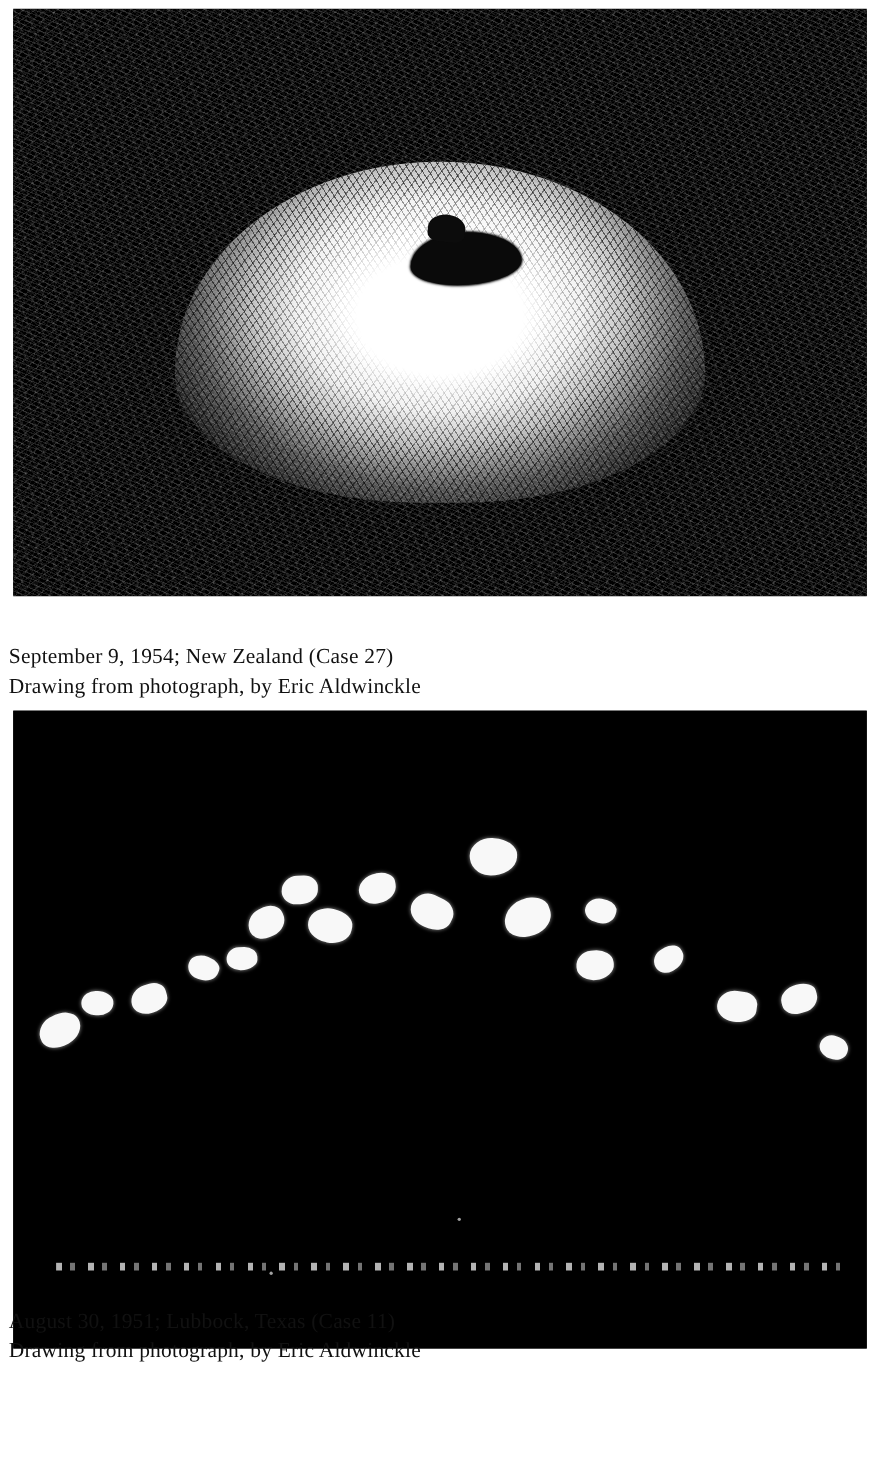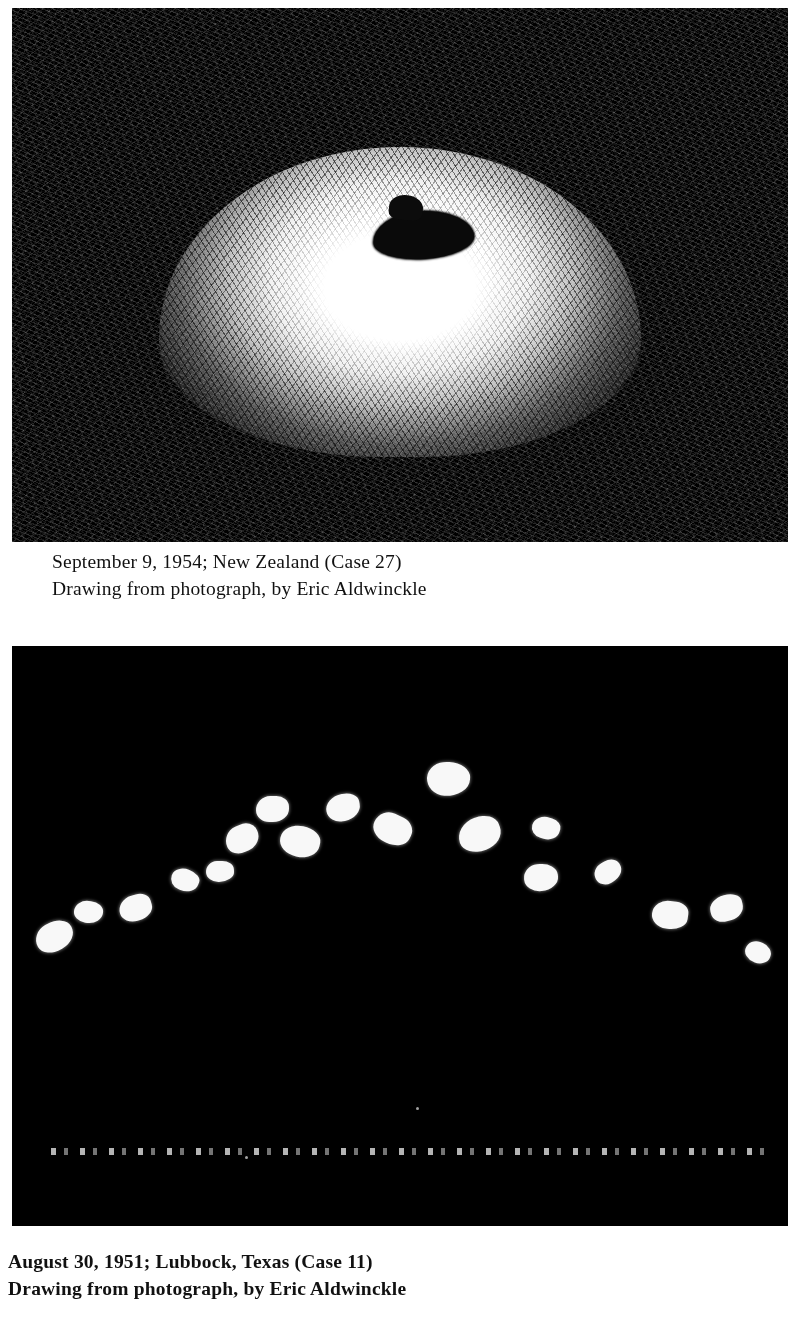--- a/index.html
+++ b/index.html
@@ -160,22 +160,22 @@
   .caption {
     position: absolute;
     left: 8px;
     font-family: "Liberation Serif", serif;
     font-size: 19.5px;
     line-height: 27px;
     color: #111111;
     letter-spacing: 0.2px;
     white-space: nowrap;
   }
-  #caption-1 { top: 548px; margin-left: 44px; }
-  #caption-2 { top: 1248px; font-weight: bold; }
+  #caption-1 { top: 584px; }
+  #caption-2 { top: 1188px; }
   .caption-line { display: block; }
 </style>
 </head>
 <body>
 
 <div class="page">
 
   <div class="figure" id="figure-1">
     <div class="plate">
       <div class="grain"></div>

